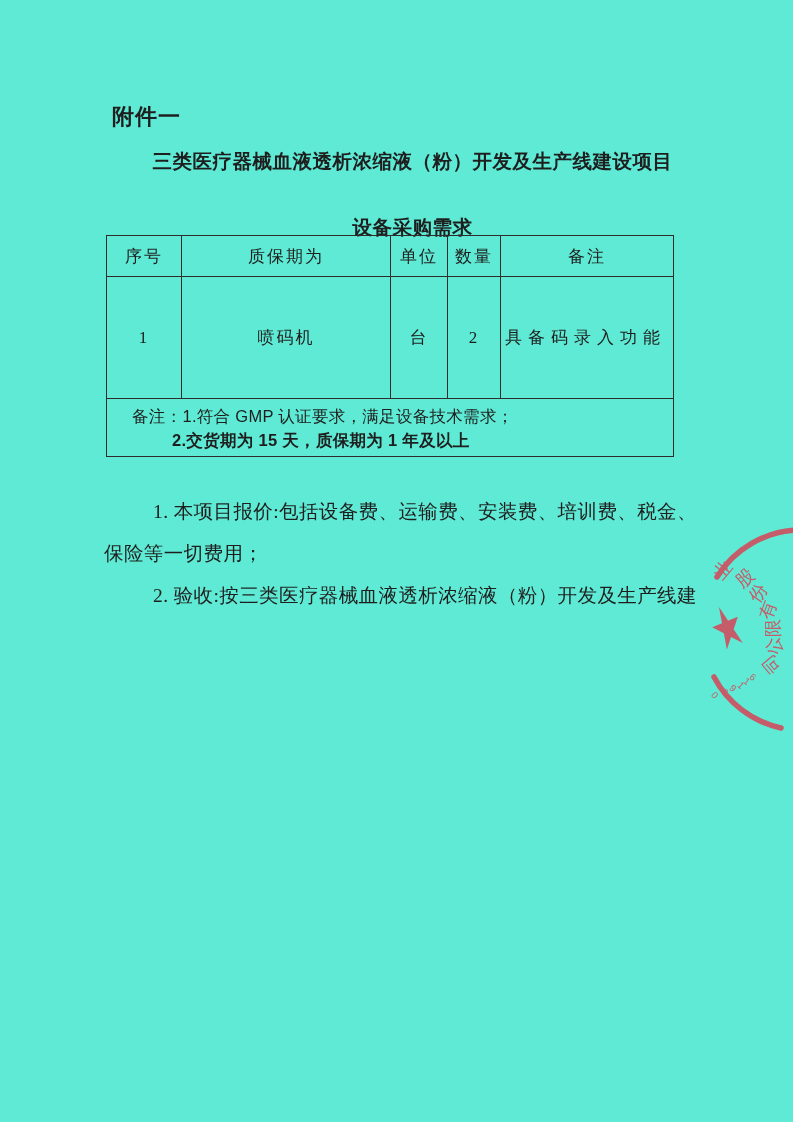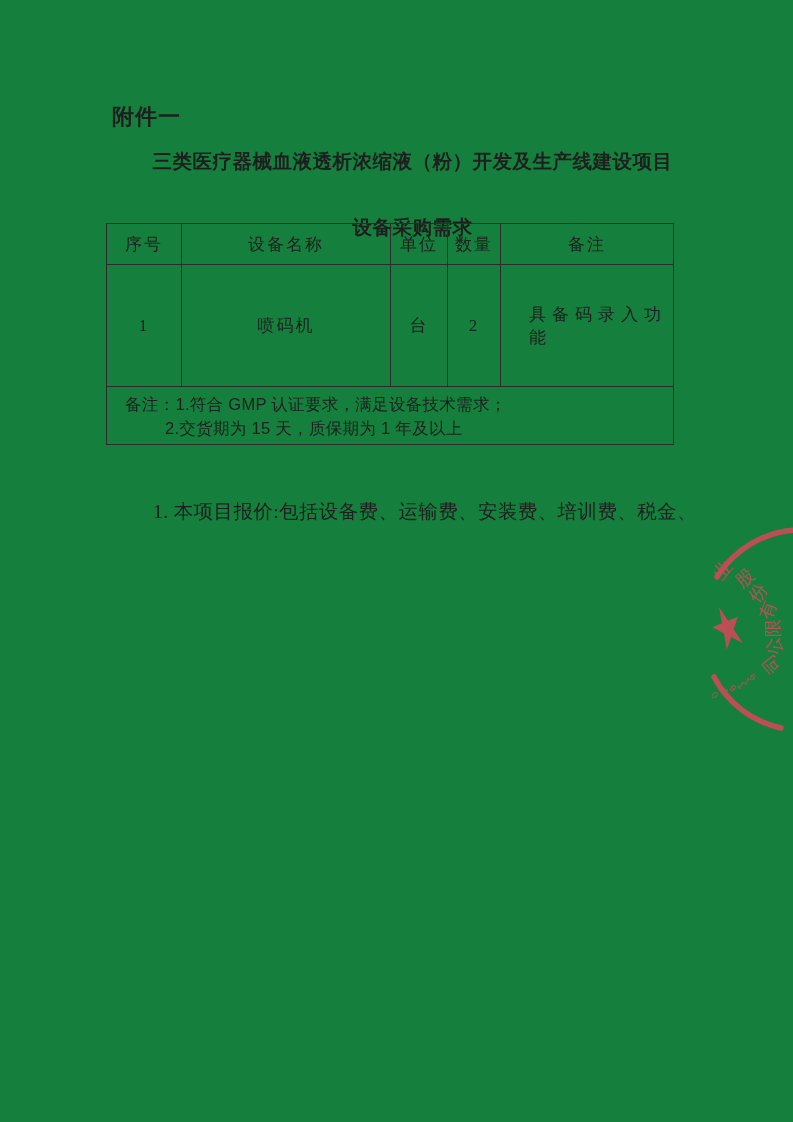--- a/index.html
+++ b/index.html
@@ -2,21 +2,21 @@
 <html><head>
 <meta charset="utf-8">
 <style>
   * { margin: 0; padding: 0; box-sizing: border-box; }
   html, body { background: #888; }
   .page {
     position: relative;
     width: 793px;
     height: 1122px;
     margin: 0 auto;
-    background: #15803d;
+    background: #5eead4;
     overflow: hidden;
     color: #1e1e1e;
     font-family: "Liberation Serif", serif;
   }
   .attachment-label {
     position: absolute;
     left: 112px;
     top: 102px;
     font-size: 22px;
     font-weight: bold;
@@ -30,52 +30,52 @@
     text-align: center;
     font-weight: bold;
     font-size: 19.5px;
     letter-spacing: 0.5px;
   }
   .doc-title.line1 { top: 148px; }
   .doc-title.line2 { top: 194px; margin-top: 20px; }
   table.req-table {
     position: absolute;
     left: 106px;
-    top: 223px;
+    top: 235px;
     width: 567px;
     border-collapse: collapse;
     table-layout: fixed;
   }
   table.req-table th,
   table.req-table td {
     border: 1.6px solid #2c2c2c;
     text-align: center;
     vertical-align: middle;
     font-size: 17px;
     font-weight: normal;
     letter-spacing: 2px;
   }
   table.req-table tr.head-row { height: 41px; }
   table.req-table tr.data-row { height: 122px; }
   table.req-table td.remark-cell {
     text-align: left;
-    padding-left: 28px;
+    padding-left: 4px;
     letter-spacing: 6px;
   }
   table.req-table tr.foot-row { height: 58px; }
   table.req-table td.footnotes-cell {
     text-align: left;
     vertical-align: middle;
-    padding: 4px 6px 4px 18px;
+    padding: 4px 6px 4px 25px;
     font-family: "Liberation Sans", sans-serif;
     font-size: 16.5px;
     letter-spacing: 0.3px;
   }
   .footnote-line { line-height: 24px; white-space: nowrap; }
-  .footnote-line.second { padding-left: 40px; }
+  .footnote-line.second { padding-left: 40px; font-weight: bold; }
   .notes-block {
     position: absolute;
     left: 104px;
     top: 497px;
     width: 578px;
     font-size: 19.5px;
     letter-spacing: 0.4px;
   }
   .notes-line { height: 42px; line-height: 30px; white-space: nowrap; }
   .notes-line.indented { text-indent: 49px; text-align: right; }
@@ -106,21 +106,21 @@
     <colgroup>
       <col style="width:75px">
       <col style="width:209px">
       <col style="width:57px">
       <col style="width:53px">
       <col style="width:173px">
     </colgroup>
     <tbody>
       <tr class="head-row">
         <th>序号</th>
-        <th>设备名称</th>
+        <th>质保期为</th>
         <th>单位</th>
         <th>数量</th>
         <th>备注</th>
       </tr>
       <tr class="data-row">
         <td>1</td>
         <td>喷码机</td>
         <td>台</td>
         <td>2</td>
         <td class="remark-cell">具备码录入功能</td>
@@ -129,20 +129,22 @@
         <td class="footnotes-cell" colspan="5">
           <div class="footnote-line"><span>备注：</span><span>1.符合 GMP 认证要求，满足设备技术需求；</span></div>
           <div class="footnote-line second">2.交货期为 15 天，质保期为 1 年及以上</div>
         </td>
       </tr>
     </tbody>
   </table>
 
   <div class="notes-block">
     <div class="notes-line indented">1. 本项目报价:包括设备费、运输费、安装费、培训费、税金、</div>
+    <div class="notes-line">保险等一切费用；</div>
+    <div class="notes-line indented">2. 验收:按三类医疗器械血液透析浓缩液（粉）开发及生产线建</div>
   </div>
 
   <div class="seal">
     <svg width="220" height="220" viewBox="0 0 220 220">
       <g opacity="0.87">
         <path d="M 27 59 A 100 100 0 0 1 108 12" fill="none" stroke-width="5.5" stroke-linecap="round" stroke="#d5485a"></path>
         <path d="M 24 159 A 100 100 0 0 0 91 210" fill="none" stroke-width="5.5" stroke-linecap="round" stroke="#d5485a"></path>
 
         <text class="seal-star" text-anchor="middle" dominant-baseline="central" transform="translate(37,109) rotate(-22) scale(0.62,1)" fill="#d5485a">★</text>
 

